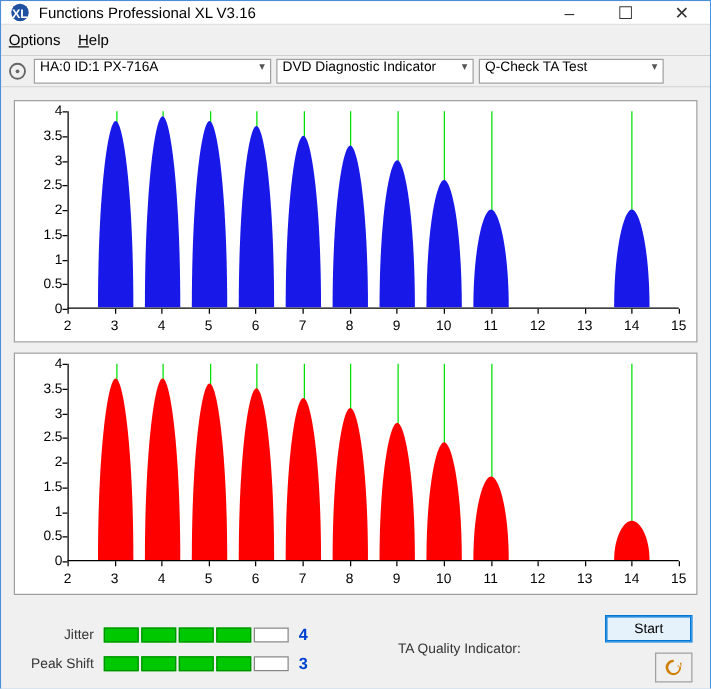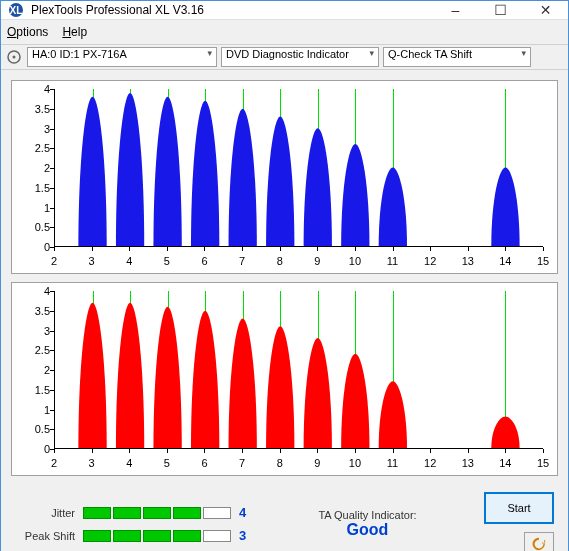--- a/index.html
+++ b/index.html
@@ -35,39 +35,39 @@
 .meter-row { display: flex; align-items: center; gap: 8px; justify-content: space-between; }
 .meter-label { width: 60px; text-align: right; font-size: 11px; color: #333; }
 .bars { display: flex; gap: 2px; }
 .bar { width: 28px; height: 12px; border: 1px solid #888; background: #fff; }
 .bar.on { background: #00c800; border-color: #009000; }
 .meter-val { color: #0040d0; font-weight: bold; font-size: 13px; width: 12px; }
 .quality-box { flex: 1; text-align: center; }
 .quality-label { font-size: 11px; color: #333; }
 .quality-val { color: #0040d0; font-size: 16px; font-weight: bold; }
 .right-btns { display: flex; flex-direction: column; gap: 8px; align-items: flex-end; }
-.btn { width: 70px; height: 32px; border: 1px solid #0078d7; background: #e5f1fb; font-size: 11px; display: flex; align-items: center; justify-content: center; box-shadow: 0 0 0 1px #0078d7 inset; }
+.btn { width: 70px; height: 22px; border: 1px solid #0078d7; background: #e5f1fb; font-size: 11px; display: flex; align-items: center; justify-content: center; box-shadow: 0 0 0 1px #0078d7 inset; }
 .btn.icon-btn { width: 30px; height: 24px; border: 1px solid #a0a0a0; background: #f0f0f0; box-shadow: none; }
 .statusbar { height: 20px; border-top: 1px solid #a0a0a0; background: #f0f0f0; display: flex; align-items: center; padding: 0 6px; }
 .status-text { color: #c00000; font-size: 11px; }
 svg { display: block; }
 </style>
 </head>
 <body>
 
 <div class="window">
 
   <div class="titlebar">
     <span class="titlebar-icon">
       <svg width="16" height="16" viewBox="0 0 16 16">
           <circle cx="8" cy="8" r="7" fill="#2050a0"></circle>
           <text x="8" y="12" text-anchor="middle" font-size="10" fill="#fff" font-weight="bold">XL</text>
         </svg>
     </span>
-    <span class="titlebar-title">PlexTools Professional XL V3.16</span>
+    <span class="titlebar-title">Functions Professional XL V3.16</span>
     <div class="winbtns">
       <div class="winbtn">–</div>
       <div class="winbtn">☐</div>
       <div class="winbtn close">✕</div>
     </div>
   </div>
 
   <div class="menubar">
     <span><u>O</u><span>ptions</span></span>
     <span><u>H</u><span>elp</span></span>
@@ -82,21 +82,21 @@
     </span>
     <div class="combo device">
       <span>HA:0 ID:1   PX-716A</span>
       <span class="arrow">▾</span>
     </div>
     <div class="combo func">
       <span>DVD Diagnostic Indicator</span>
       <span class="arrow">▾</span>
     </div>
     <div class="combo test">
-      <span>Q-Check TA Shift</span>
+      <span>Q-Check TA Test</span>
       <span class="arrow">▾</span>
     </div>
   </div>
 
   <div class="content">
     <div class="chart-pane">
       <div class="chart-inner" id="chart0">
           <div class="plot">
             <div class="vline" style="left: 7.69231%;"></div>
             <div class="vline" style="left: 15.3846%;"></div>
@@ -264,21 +264,20 @@
               <div class="bar on"></div>
               <div class="bar on"></div>
               <div class="bar on"></div>
               <div class="bar"></div>
             </div>
           <span class="meter-val">3</span>
         </div>
       </div>
       <div class="quality-box">
         <div class="quality-label">TA Quality Indicator:</div>
-        <div class="quality-val">Good</div>
       </div>
       <div class="right-btns">
         <div class="btn">Start</div>
         <div class="btn icon-btn">
           <svg width="14" height="14" viewBox="0 0 16 16">
               <path d="M8 3a5 5 0 1 0 4.5 2.8L11 7h4V3l-1.4 1.4A7 7 0 1 1 8 1z" fill="#d08000"></path>
             </svg>
         </div>
       </div>
     </div>

